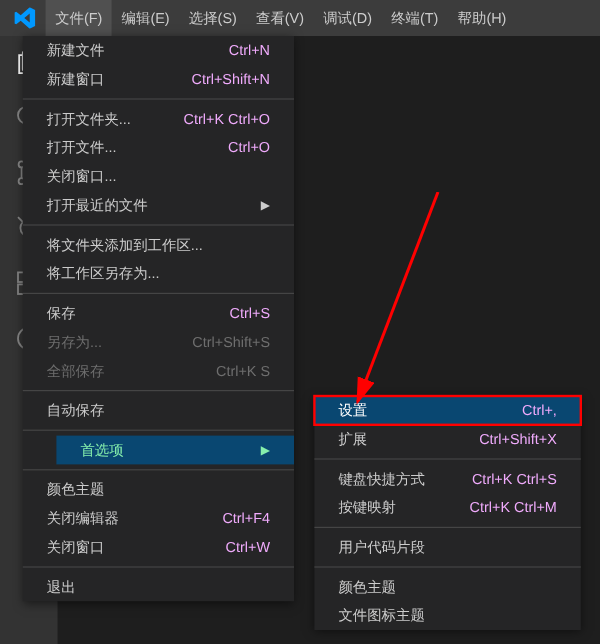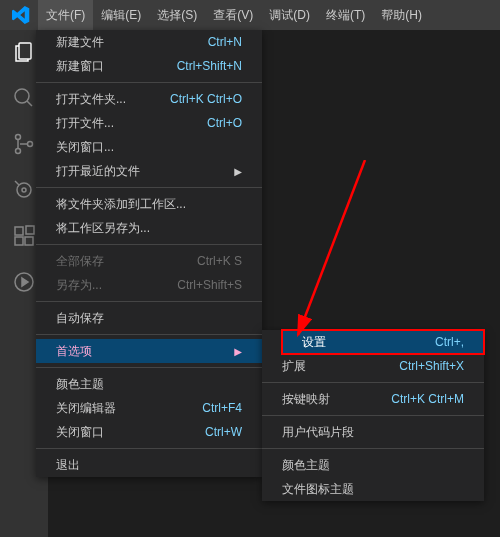--- a/index.html
+++ b/index.html
@@ -5,30 +5,30 @@
 * { margin: 0; padding: 0; box-sizing: border-box; font-family: "Microsoft YaHei", sans-serif; }
 body { background: #1e1e1e; width: 500px; height: 537px; overflow: hidden; position: relative; }
 .title-bar { background: #3c3c3c; height: 30px; display: flex; align-items: center; padding-left: 4px; }
 .logo { width: 22px; height: 22px; margin: 0 6px; display: flex; align-items: center; justify-content: center; }
 .menu-bar { display: flex; }
 .menu-item { color: #cccccc; font-size: 12px; padding: 14px 8px; cursor: pointer; }
 .menu-item.active { background: #505050; }
 .activity-bar { position: absolute; left: 0; top: 30px; width: 48px; background: #333333; height: 507px; display: flex; flex-direction: column; align-items: center; padding-top: 8px; gap: 18px; }
 .activity-icon { width: 28px; height: 28px; display: flex; align-items: center; justify-content: center; color: #858585; cursor: pointer; }
 .activity-icon.active { color: #ffffff; }
-.dropdown { position: absolute; left: 36px; top: 30px; width: 226px; background: #252526; box-shadow: 0 2px 8px rgba(0,0,0,0.5); }
+.dropdown { position: absolute; left: 19px; top: 30px; width: 226px; background: #252526; box-shadow: 0 2px 8px rgba(0,0,0,0.5); }
 .dropdown-item { display: flex; justify-content: space-between; align-items: center; padding: 4px 20px; font-size: 12px; color: #cccccc; cursor: pointer; height: 24px; }
 .dropdown-item.disabled { color: #6e6e6e; }
-.dropdown-item.highlighted { background: #094771; color: #f9a8d4; }
-.dropdown-item .shortcut { color: #7dd3fc; font-size: 12px; }
+.dropdown-item.highlighted { background: #094771; color: #86efac; margin-left: 28px; }
+.dropdown-item .shortcut { color: #f0abfc; font-size: 12px; }
 .dropdown-item.disabled .shortcut { color: #6e6e6e; }
 .dropdown-item .arrow { font-size: 10px; }
 .separator { height: 1px; background: #454545; margin: 4px 0; }
 .submenu { position: absolute; left: 262px; top: 330px; width: 222px; background: #252526; box-shadow: 0 2px 8px rgba(0,0,0,0.5); }
-.submenu .dropdown-item.highlighted-red { background: #094771; color: #ffffff; outline: 2px solid #ff0000; outline-offset: -1px; margin-left: 20px; }
+.submenu .dropdown-item.highlighted-red { background: #094771; color: #ffffff; outline: 2px solid #ff0000; outline-offset: -1px; }
 .annotation-arrow { position: absolute; left: 290px; top: 160px; pointer-events: none; }
 .editor-area { position: absolute; left: 48px; top: 30px; right: 0; bottom: 0; background: #1e1e1e; }
 </style>
 </head>
 <body>
 
 <div class="title-bar">
   <div class="logo">
     <svg width="18" height="18" viewBox="0 0 24 24">
         <path fill="#0098ff" d="M23 3L17 0 7 9 2 5 0 6v12l2 1 5-4 10 9 6-3V3zM17 17l-6-5 6-5v10z"></path>
@@ -117,27 +117,31 @@
       <span class="arrow">▶</span>
     </div>
   <div class="separator"></div>
   <div class="dropdown-item">
       <span>将文件夹添加到工作区...</span>
     </div>
   <div class="dropdown-item">
       <span>将工作区另存为...</span>
     </div>
   <div class="separator"></div>
+  <div class="dropdown-item">
+      <span>保存</span>
+      <span class="shortcut">Ctrl+S</span>
+    </div>
+  <div class="dropdown-item disabled">
+      <span>另存为...</span>
+      <span class="shortcut">Ctrl+Shift+S</span>
+    </div>
   <div class="dropdown-item disabled">
       <span>全部保存</span>
       <span class="shortcut">Ctrl+K S</span>
-    </div>
-  <div class="dropdown-item disabled">
-      <span>另存为...</span>
-      <span class="shortcut">Ctrl+Shift+S</span>
     </div>
   <div class="separator"></div>
   <div class="dropdown-item">
       <span>自动保存</span>
     </div>
   <div class="separator"></div>
   <div class="dropdown-item highlighted">
       <span>首选项</span>
       <span class="arrow">▶</span>
     </div>
@@ -162,20 +166,24 @@
 <div class="submenu">
   <div class="dropdown-item highlighted-red">
       <span>设置</span>
       <span class="shortcut">Ctrl+,</span>
     </div>
   <div class="dropdown-item">
       <span>扩展</span>
       <span class="shortcut">Ctrl+Shift+X</span>
     </div>
   <div class="separator"></div>
+  <div class="dropdown-item">
+      <span>键盘快捷方式</span>
+      <span class="shortcut">Ctrl+K Ctrl+S</span>
+    </div>
   <div class="dropdown-item">
       <span>按键映射</span>
       <span class="shortcut">Ctrl+K Ctrl+M</span>
     </div>
   <div class="separator"></div>
   <div class="dropdown-item">
       <span>用户代码片段</span>
     </div>
   <div class="separator"></div>
   <div class="dropdown-item">

